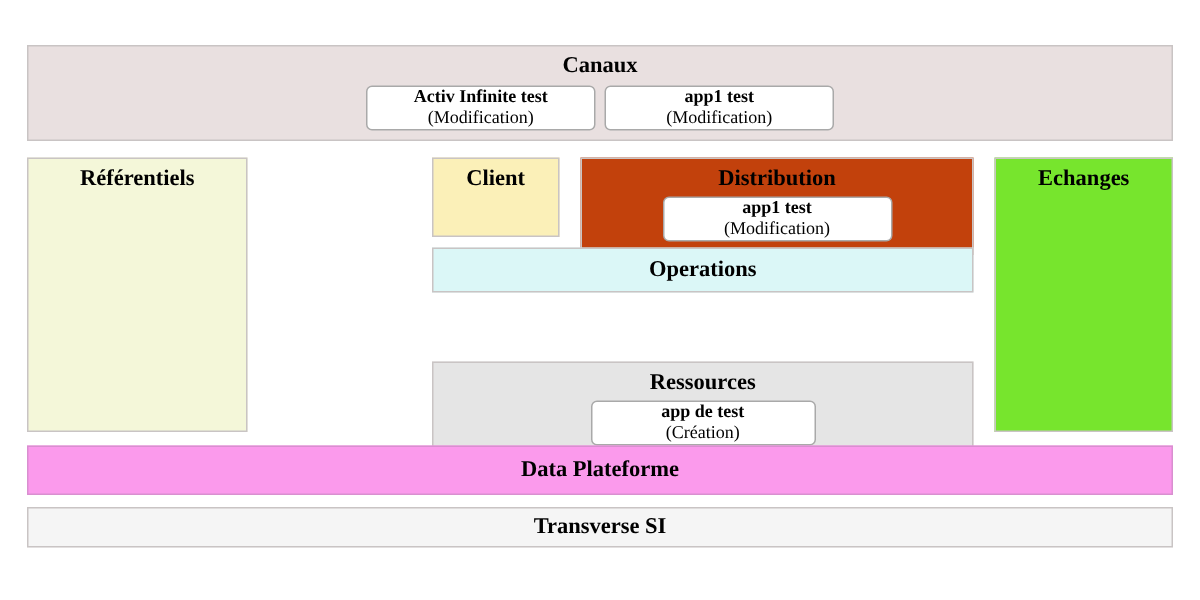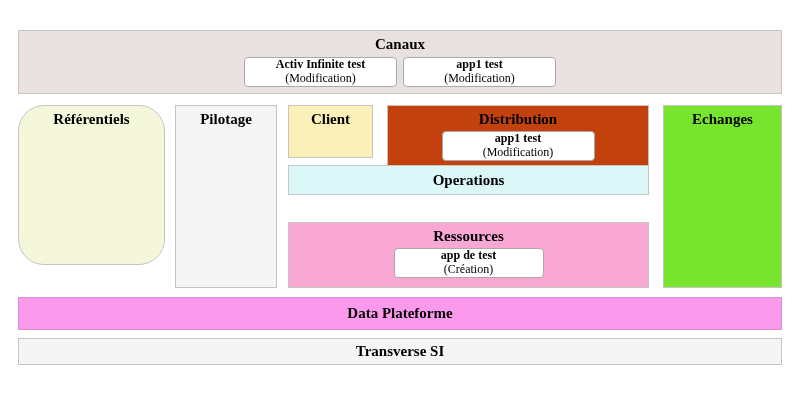--- a/index.html
+++ b/index.html
@@ -23,21 +23,21 @@
   .app-card{
     box-sizing:border-box;background:#ffffff;border:1px solid #a9a9a9;
     border-radius:4px;width:153px;height:30px;
     display:flex;flex-direction:column;align-items:center;justify-content:space-between;
     line-height:1.15;
   }
   .app-name{font-weight:bold;font-size:12px;white-space:nowrap;}
   .app-status{font-weight:normal;font-size:12px;white-space:nowrap;}
   
   #zone-canaux{left:18px;top:30px;width:764px;height:64px;}
-  #zone-referentiels{left:18px;top:105px;width:147px;height:160px;border-radius:26px;}
+  #zone-referentiels{left:18px;top:105px;width:147px;height:183px;}
   #zone-pilotage{left:175px;top:105px;width:102px;height:183px;}
   #zone-client{left:288px;top:105px;width:85px;height:53px;}
   #zone-distribution{left:387px;top:105px;width:262px;height:65px;}
   #zone-operations{left:288px;top:165px;width:361px;height:30px;}
   #zone-ressources{left:288px;top:222px;width:361px;height:66px;}
   #zone-echanges{left:663px;top:105px;width:119px;height:183px;}
   #zone-data-plateforme{left:18px;top:297px;width:764px;height:33px;border-color:#d98fd0;}
   #zone-transverse-si{left:18px;top:338px;width:764px;height:27px;}
   #zone-distribution .cards-row{margin-top:2px;}
   #zone-ressources .cards-row{margin-top:2px;}
@@ -59,43 +59,40 @@
         <span class="app-name">app1 test</span>
         <span class="app-status">(Modification)</span>
       </div>
     </div>
   </div>
 
   <div class="zone" id="zone-referentiels" style="background-color: rgb(244, 247, 217);">
     <div class="zone-title">Référentiels</div>
   </div>
 
-  <div class="zone" id="zone-pilotage" style="background-color: rgb(245, 245, 245);">
-    <div class="zone-title">Pilotage</div>
-  </div>
 
   <div class="zone" id="zone-client" style="background-color: rgb(251, 240, 184);">
     <div class="zone-title">Client</div>
   </div>
 
   <div class="zone" id="zone-distribution" style="background-color: #c2410c;">
     <div class="zone-title">Distribution</div>
     <div class="cards-row">
       <div class="app-card">
         <span class="app-name">app1 test</span>
         <span class="app-status">(Modification)</span>
       </div>
     </div>
   </div>
 
   <div class="zone band-center" id="zone-operations" style="background-color: rgb(219, 247, 247);">
     <div class="zone-title">Operations</div>
   </div>
 
-  <div class="zone" id="zone-ressources" style="background-color: #f9a8d4;">
+  <div class="zone" id="zone-ressources" style="background-color: #e5e5e5; margin-top: 19px;">
     <div class="zone-title">Ressources</div>
     <div class="cards-row">
       <div class="app-card">
         <span class="app-name">app de test</span>
         <span class="app-status">(Création)</span>
       </div>
     </div>
   </div>
 
   <div class="zone" id="zone-echanges" style="background-color: rgb(119, 229, 45);">

